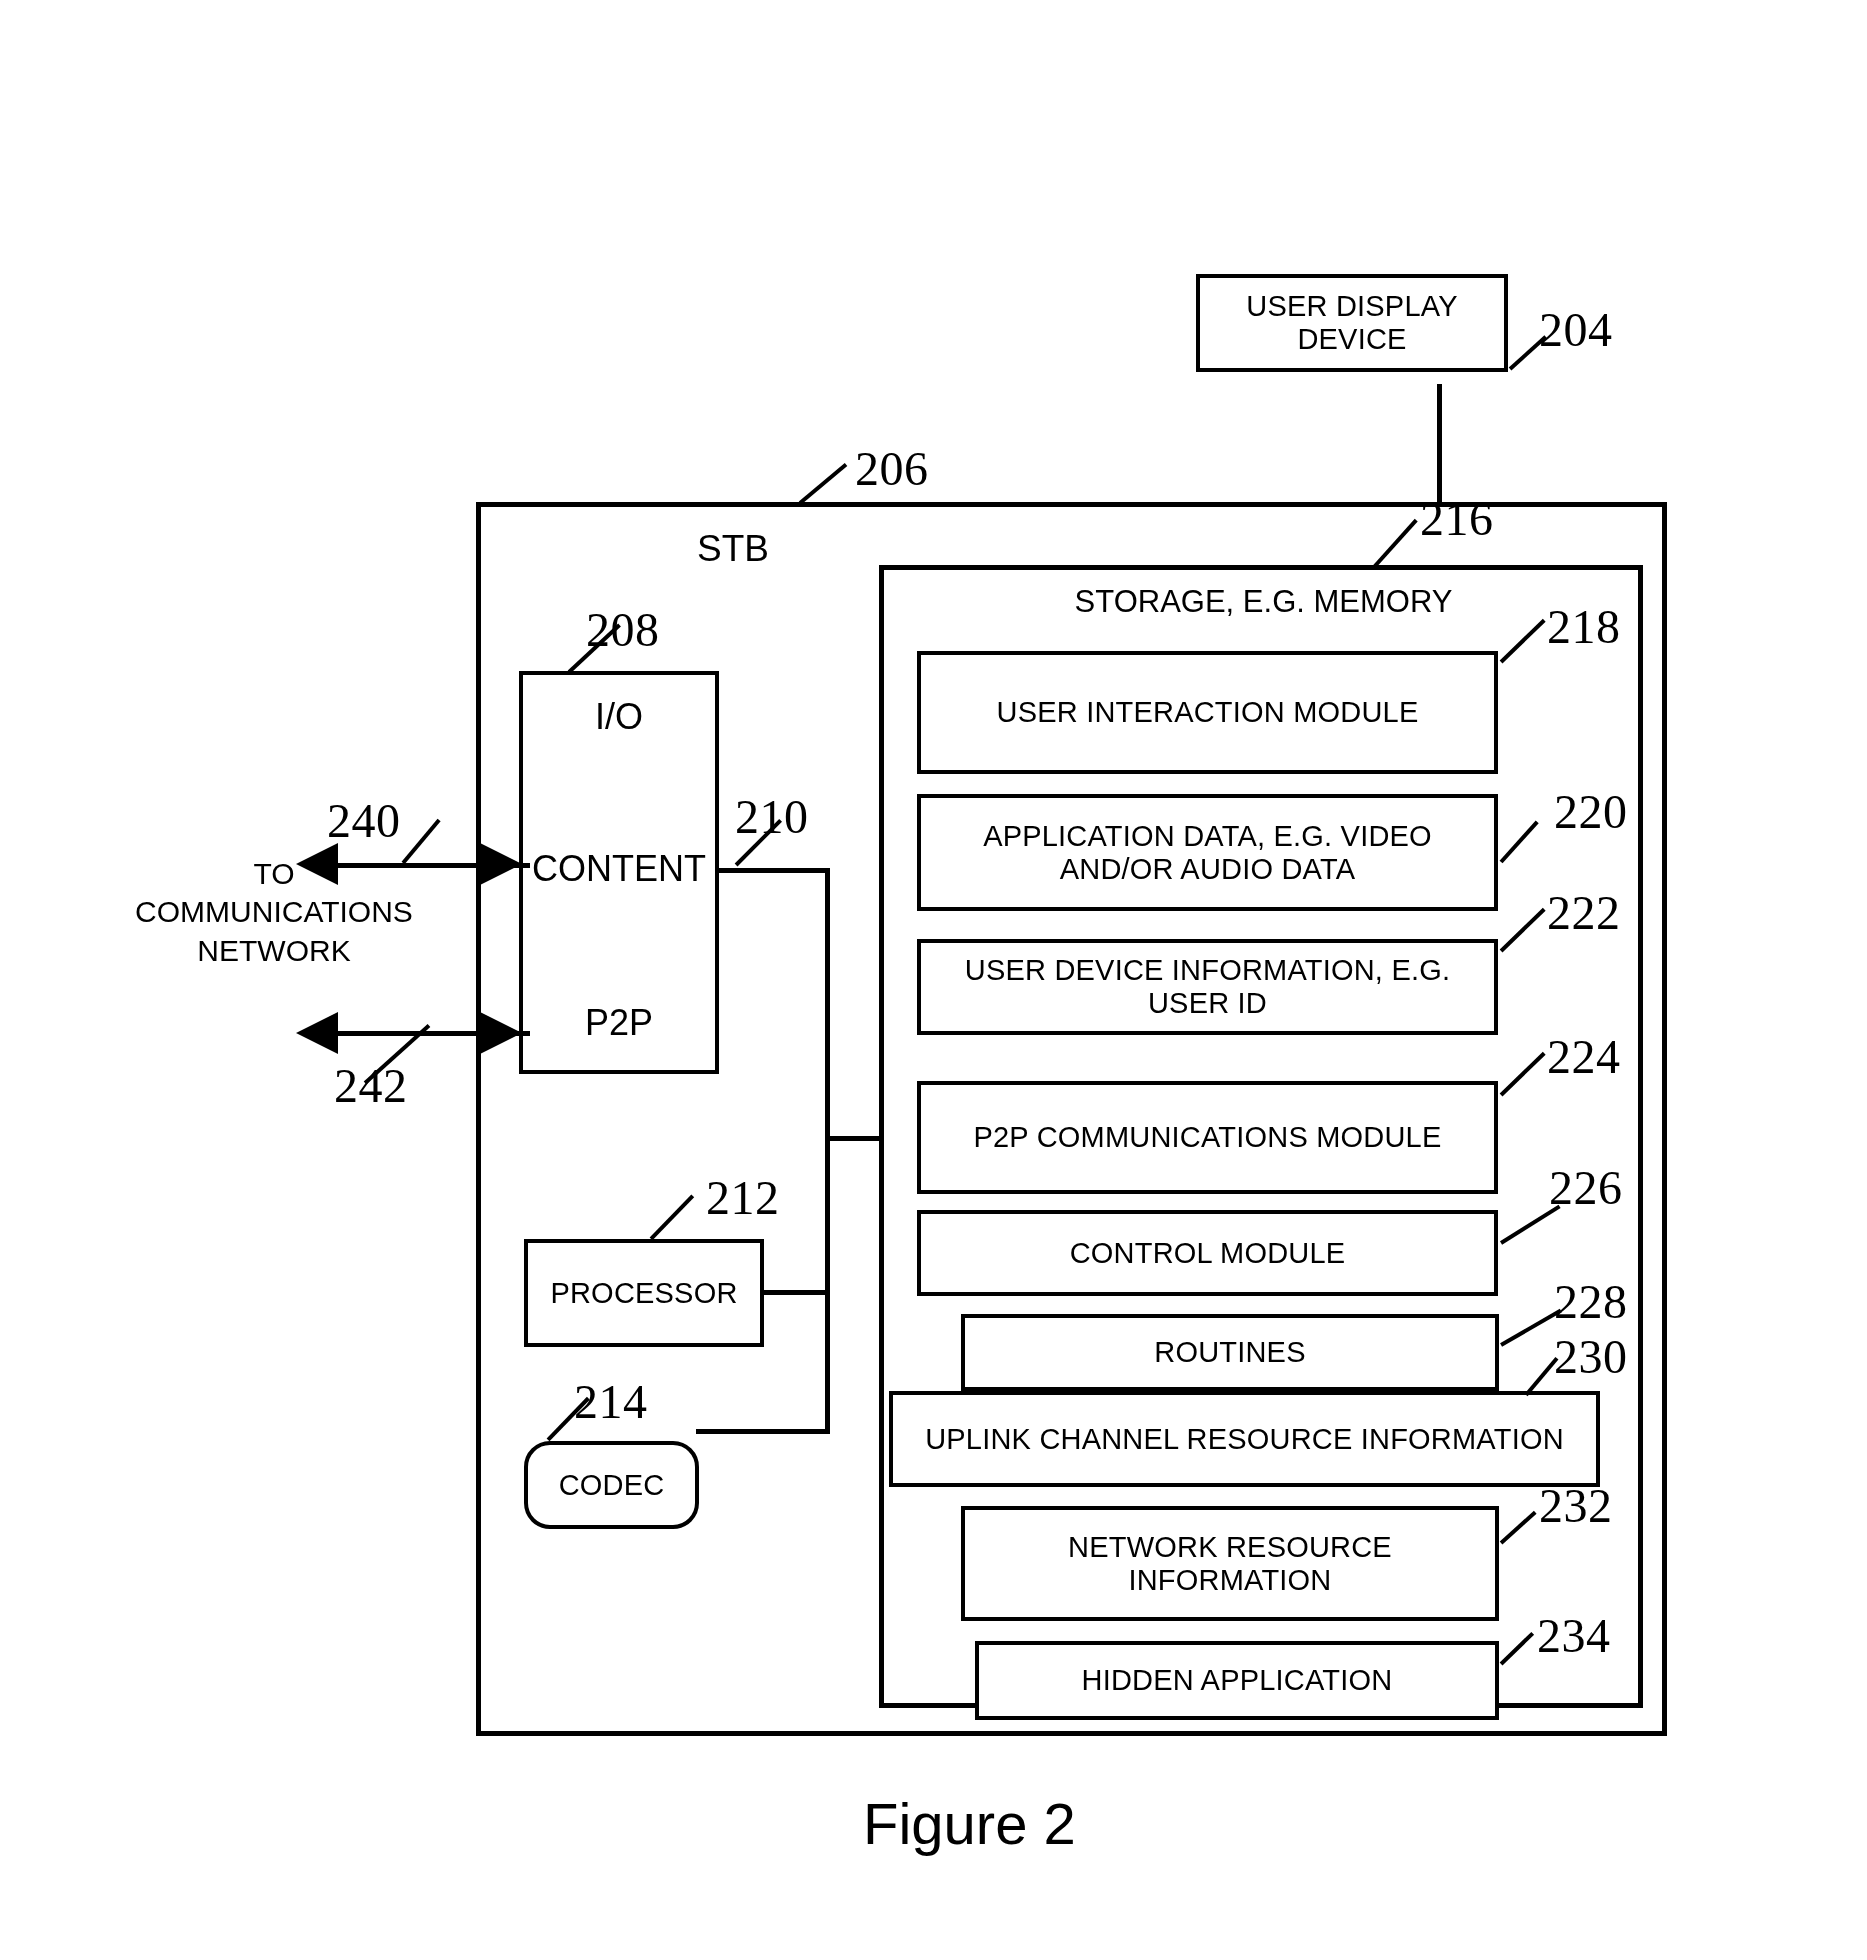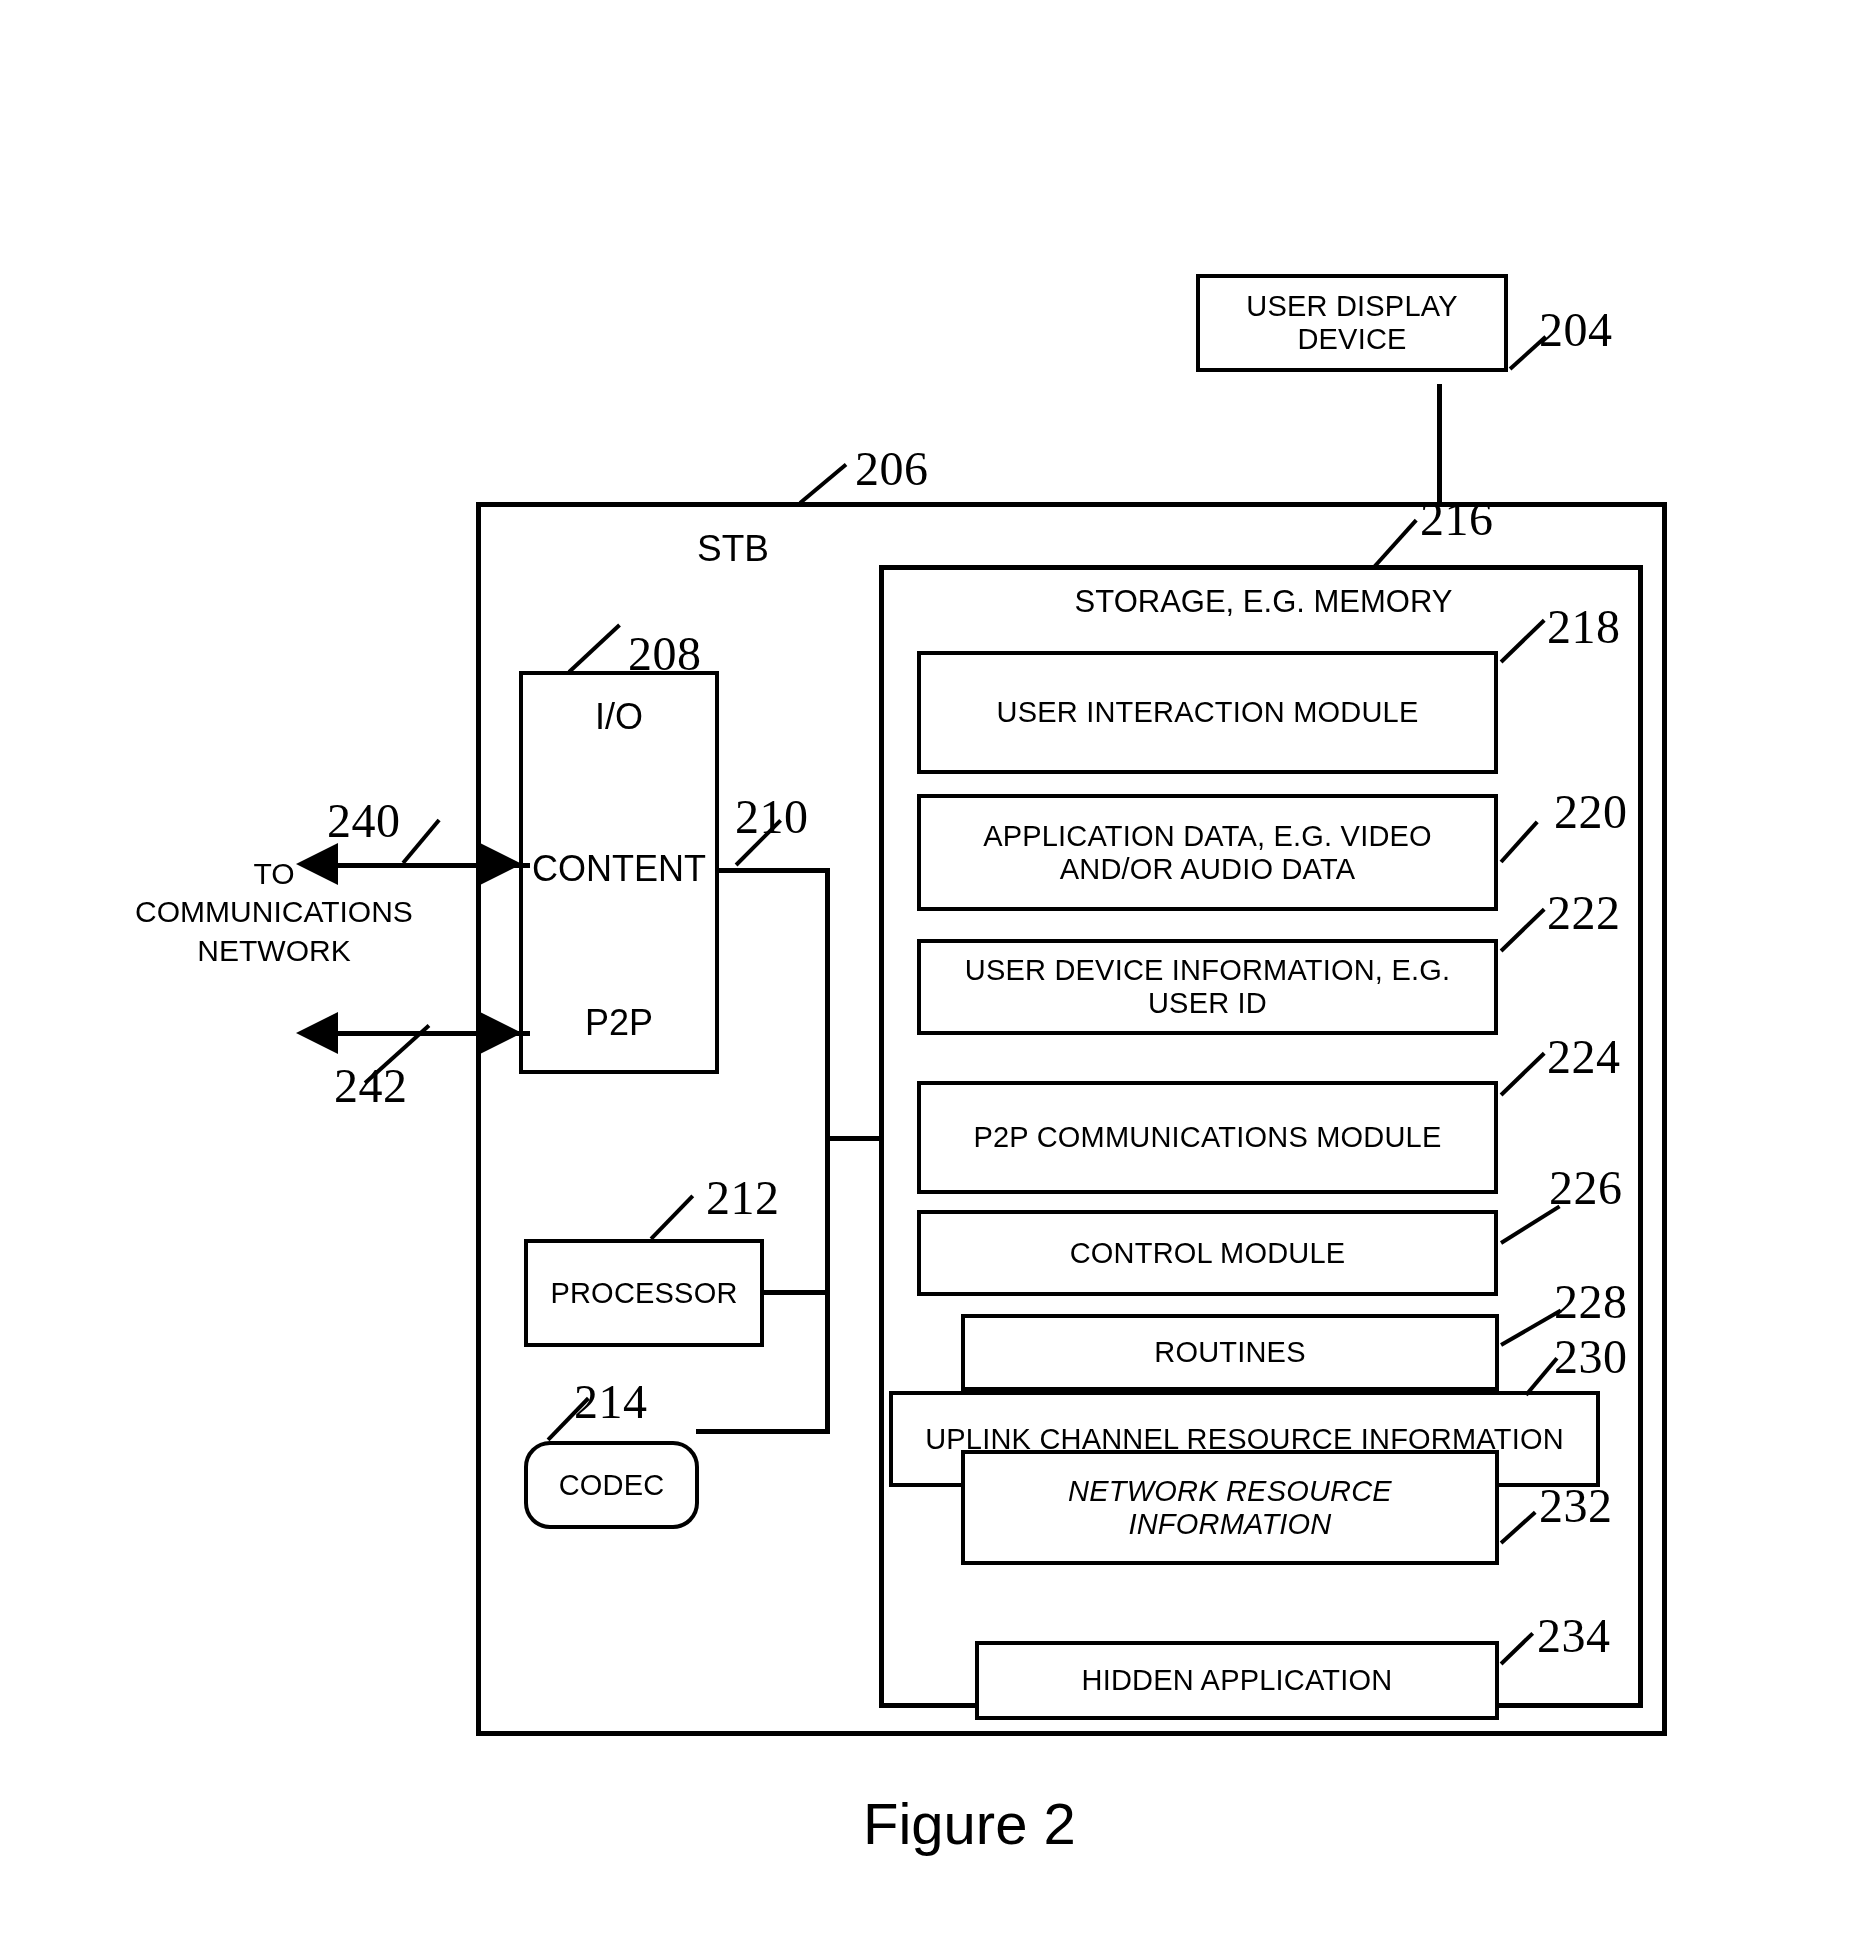--- a/index.html
+++ b/index.html
@@ -108,21 +108,21 @@
   <div class="leader" style="left:800px; top:501px; width:60px; transform:rotate(-40deg);"></div>
   <div class="refnum" style="left:855px; top:445px;">206</div>
 
   <div class="box" style="left:519px; top:671px; width:200px; height:403px; display:block;">
     <div class="io-txt" style="top:21px;">I/O</div>
     <div class="io-txt" style="top:173px;">CONTENT</div>
     <div class="io-txt" style="top:327px;">P2P</div>
   </div>
 
   <div class="leader" style="left:569px; top:670px; width:69px; transform:rotate(-43deg);"></div>
-  <div class="refnum" style="left:628px; top:606px;margin-top:24px;">208</div>
+  <div class="refnum" style="left:586px; top:606px;">208</div>
 
   <div class="line hline" style="left:338px; top:863px; width:192px;"></div>
   <div class="arrow-left" style="left:296px; top:843px;"></div>
   <div class="arrow-right" style="left:480px; top:843px;"></div>
   <div class="leader" style="left:403px; top:861px; width:56px; transform:rotate(-50deg);"></div>
   <div class="refnum" style="left:327px; top:797px;">240</div>
 
   <div class="line hline" style="left:338px; top:1031px; width:192px;"></div>
   <div class="arrow-left" style="left:296px; top:1012px;"></div>
   <div class="arrow-right" style="left:480px; top:1012px;"></div>
@@ -195,21 +195,21 @@
   </div>
   <div class="leader" style="left:1501px; top:1343px; width:69px; transform:rotate(-30deg);"></div>
   <div class="refnum" style="left:1554px; top:1278px;">228</div>
 
   <div class="box" style="left:889px; top:1391px; width:711px; height:96px;">
     <div class="box-label">UPLINK CHANNEL RESOURCE INFORMATION</div>
   </div>
   <div class="leader" style="left:1526px; top:1393px; width:48px; transform:rotate(-50deg);"></div>
   <div class="refnum" style="left:1554px; top:1333px;">230</div>
 
-  <div class="box" style="left:961px; top:1450px; width:538px; height:115px;font-style:italic;">
+  <div class="box" style="left:961px; top:1506px; width:538px; height:115px;">
     <div class="box-label">NETWORK RESOURCE
 INFORMATION</div>
   </div>
   <div class="leader" style="left:1501px; top:1541px; width:46px; transform:rotate(-42deg);"></div>
   <div class="refnum" style="left:1539px; top:1482px;">232</div>
 
   <div class="box" style="left:975px; top:1641px; width:524px; height:79px;">
     <div class="box-label">HIDDEN APPLICATION</div>
   </div>
   <div class="leader" style="left:1501px; top:1662px; width:44px; transform:rotate(-44deg);"></div>

